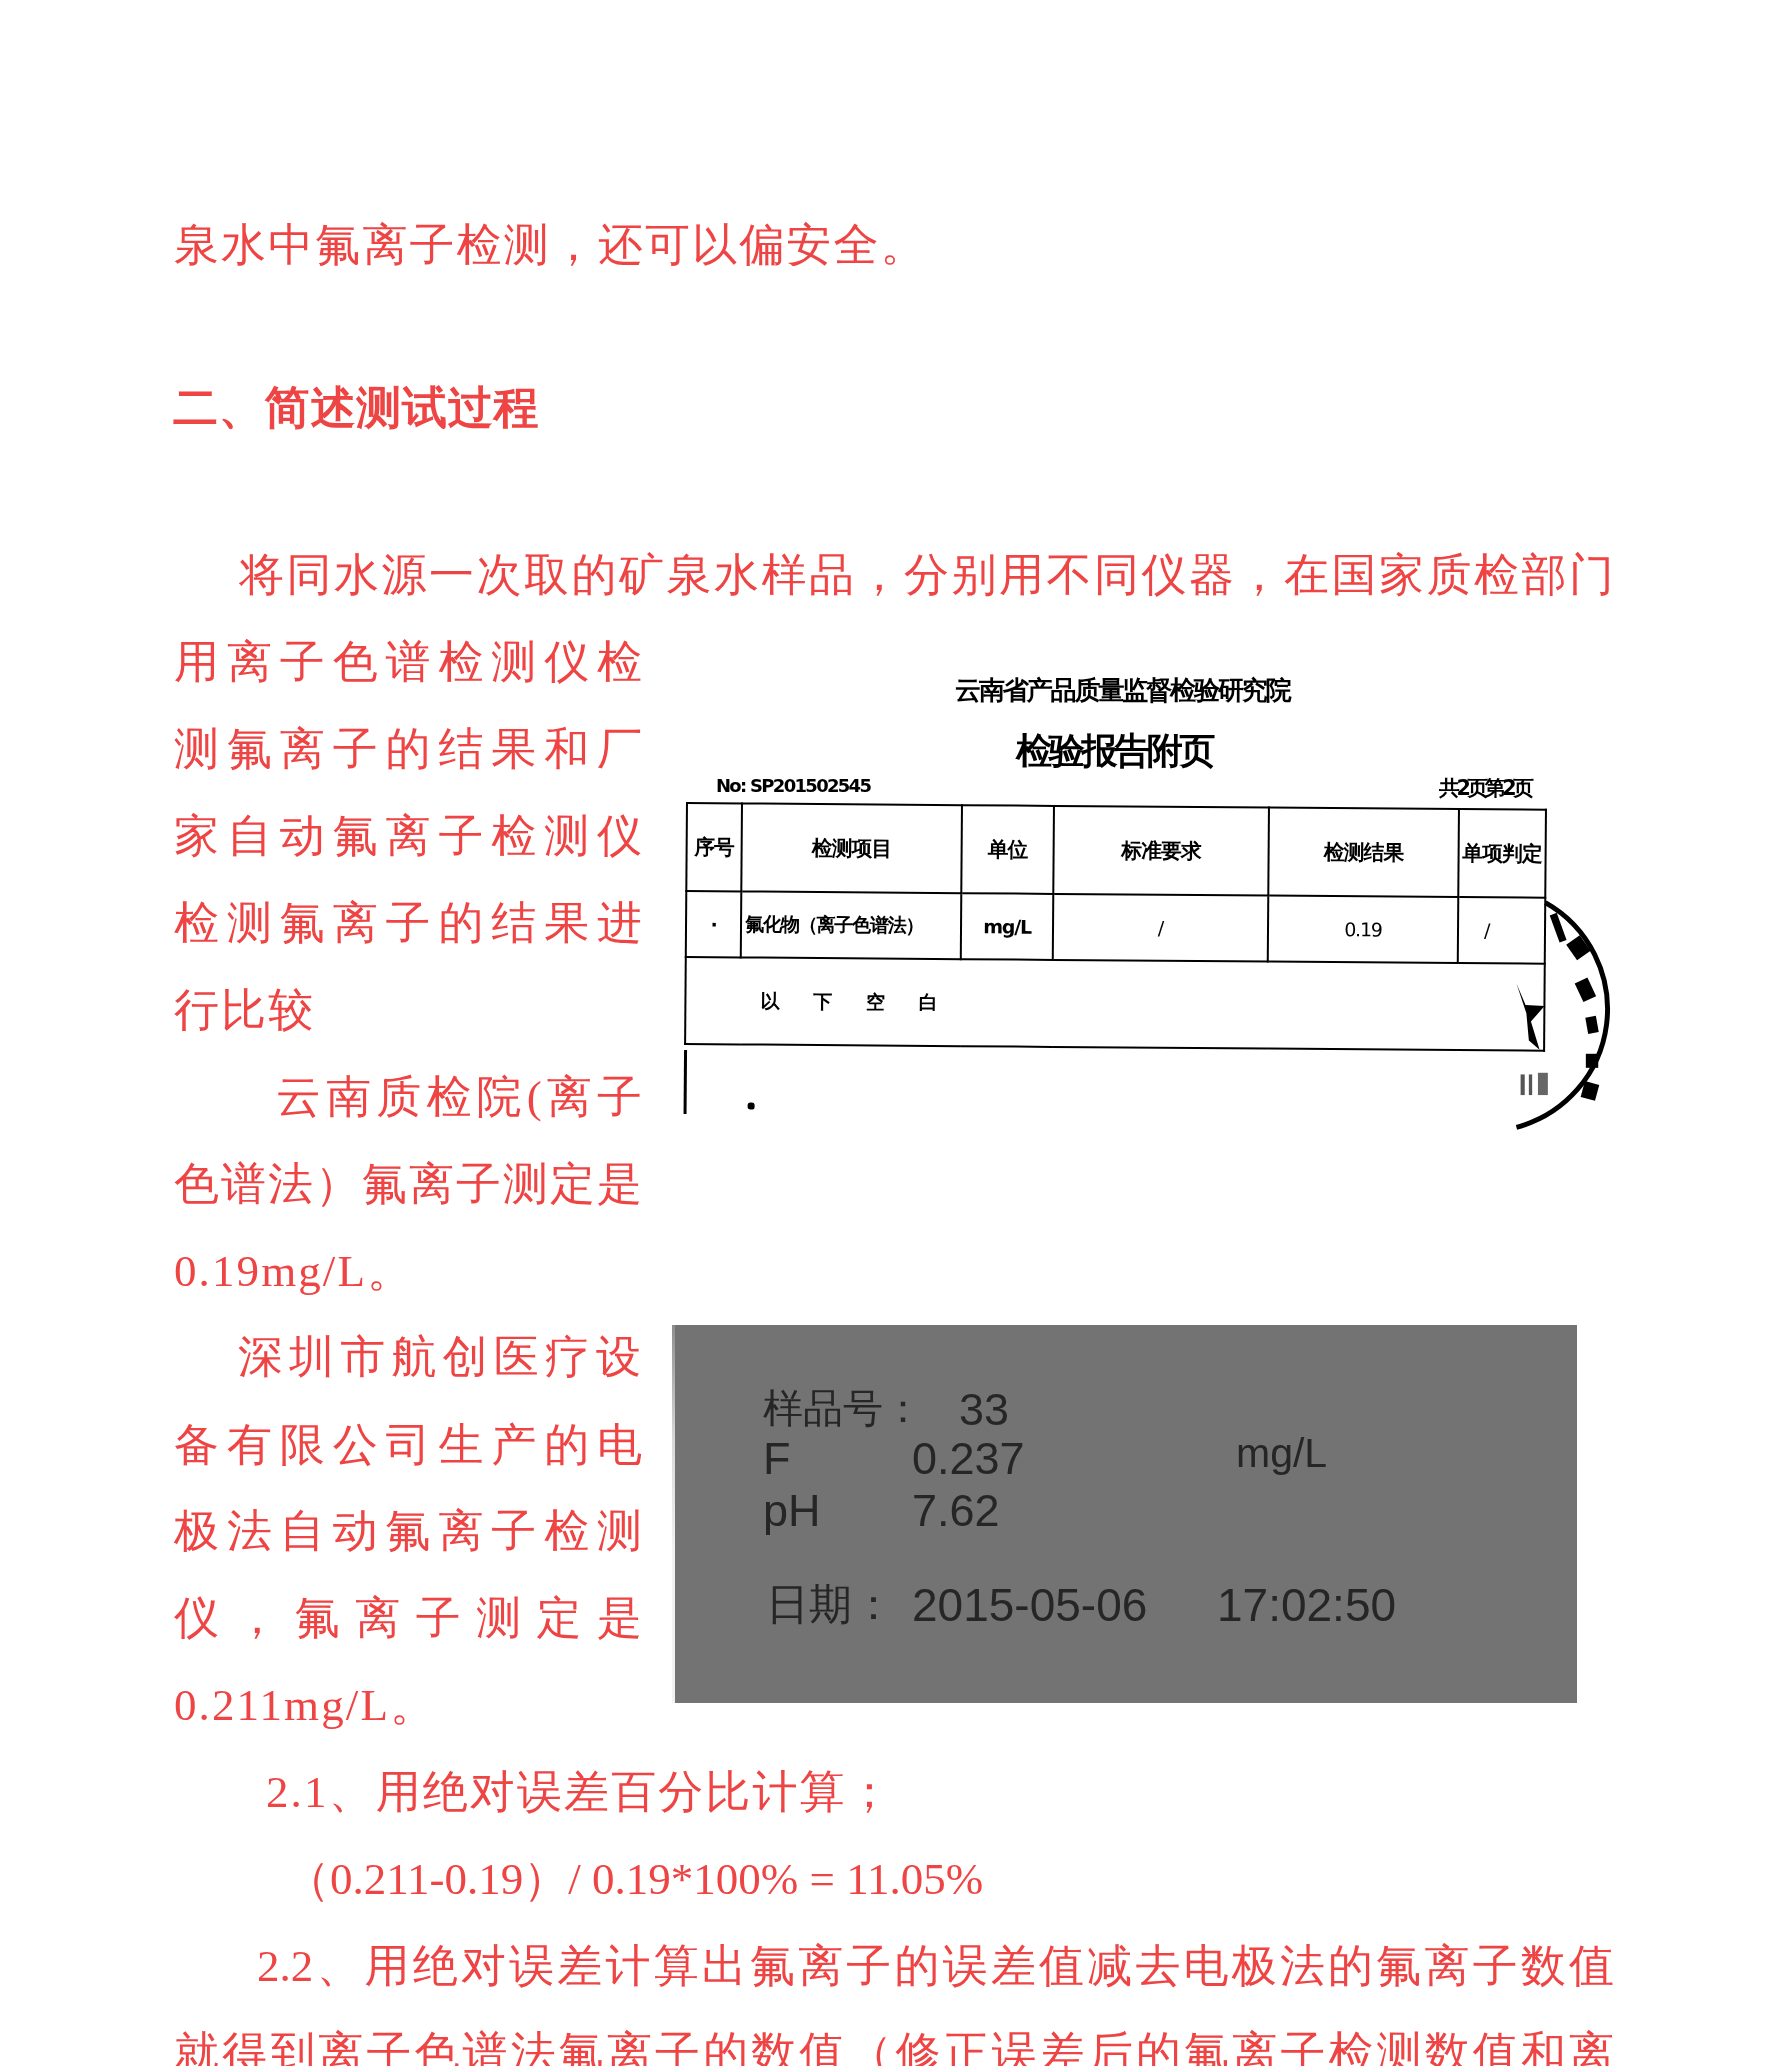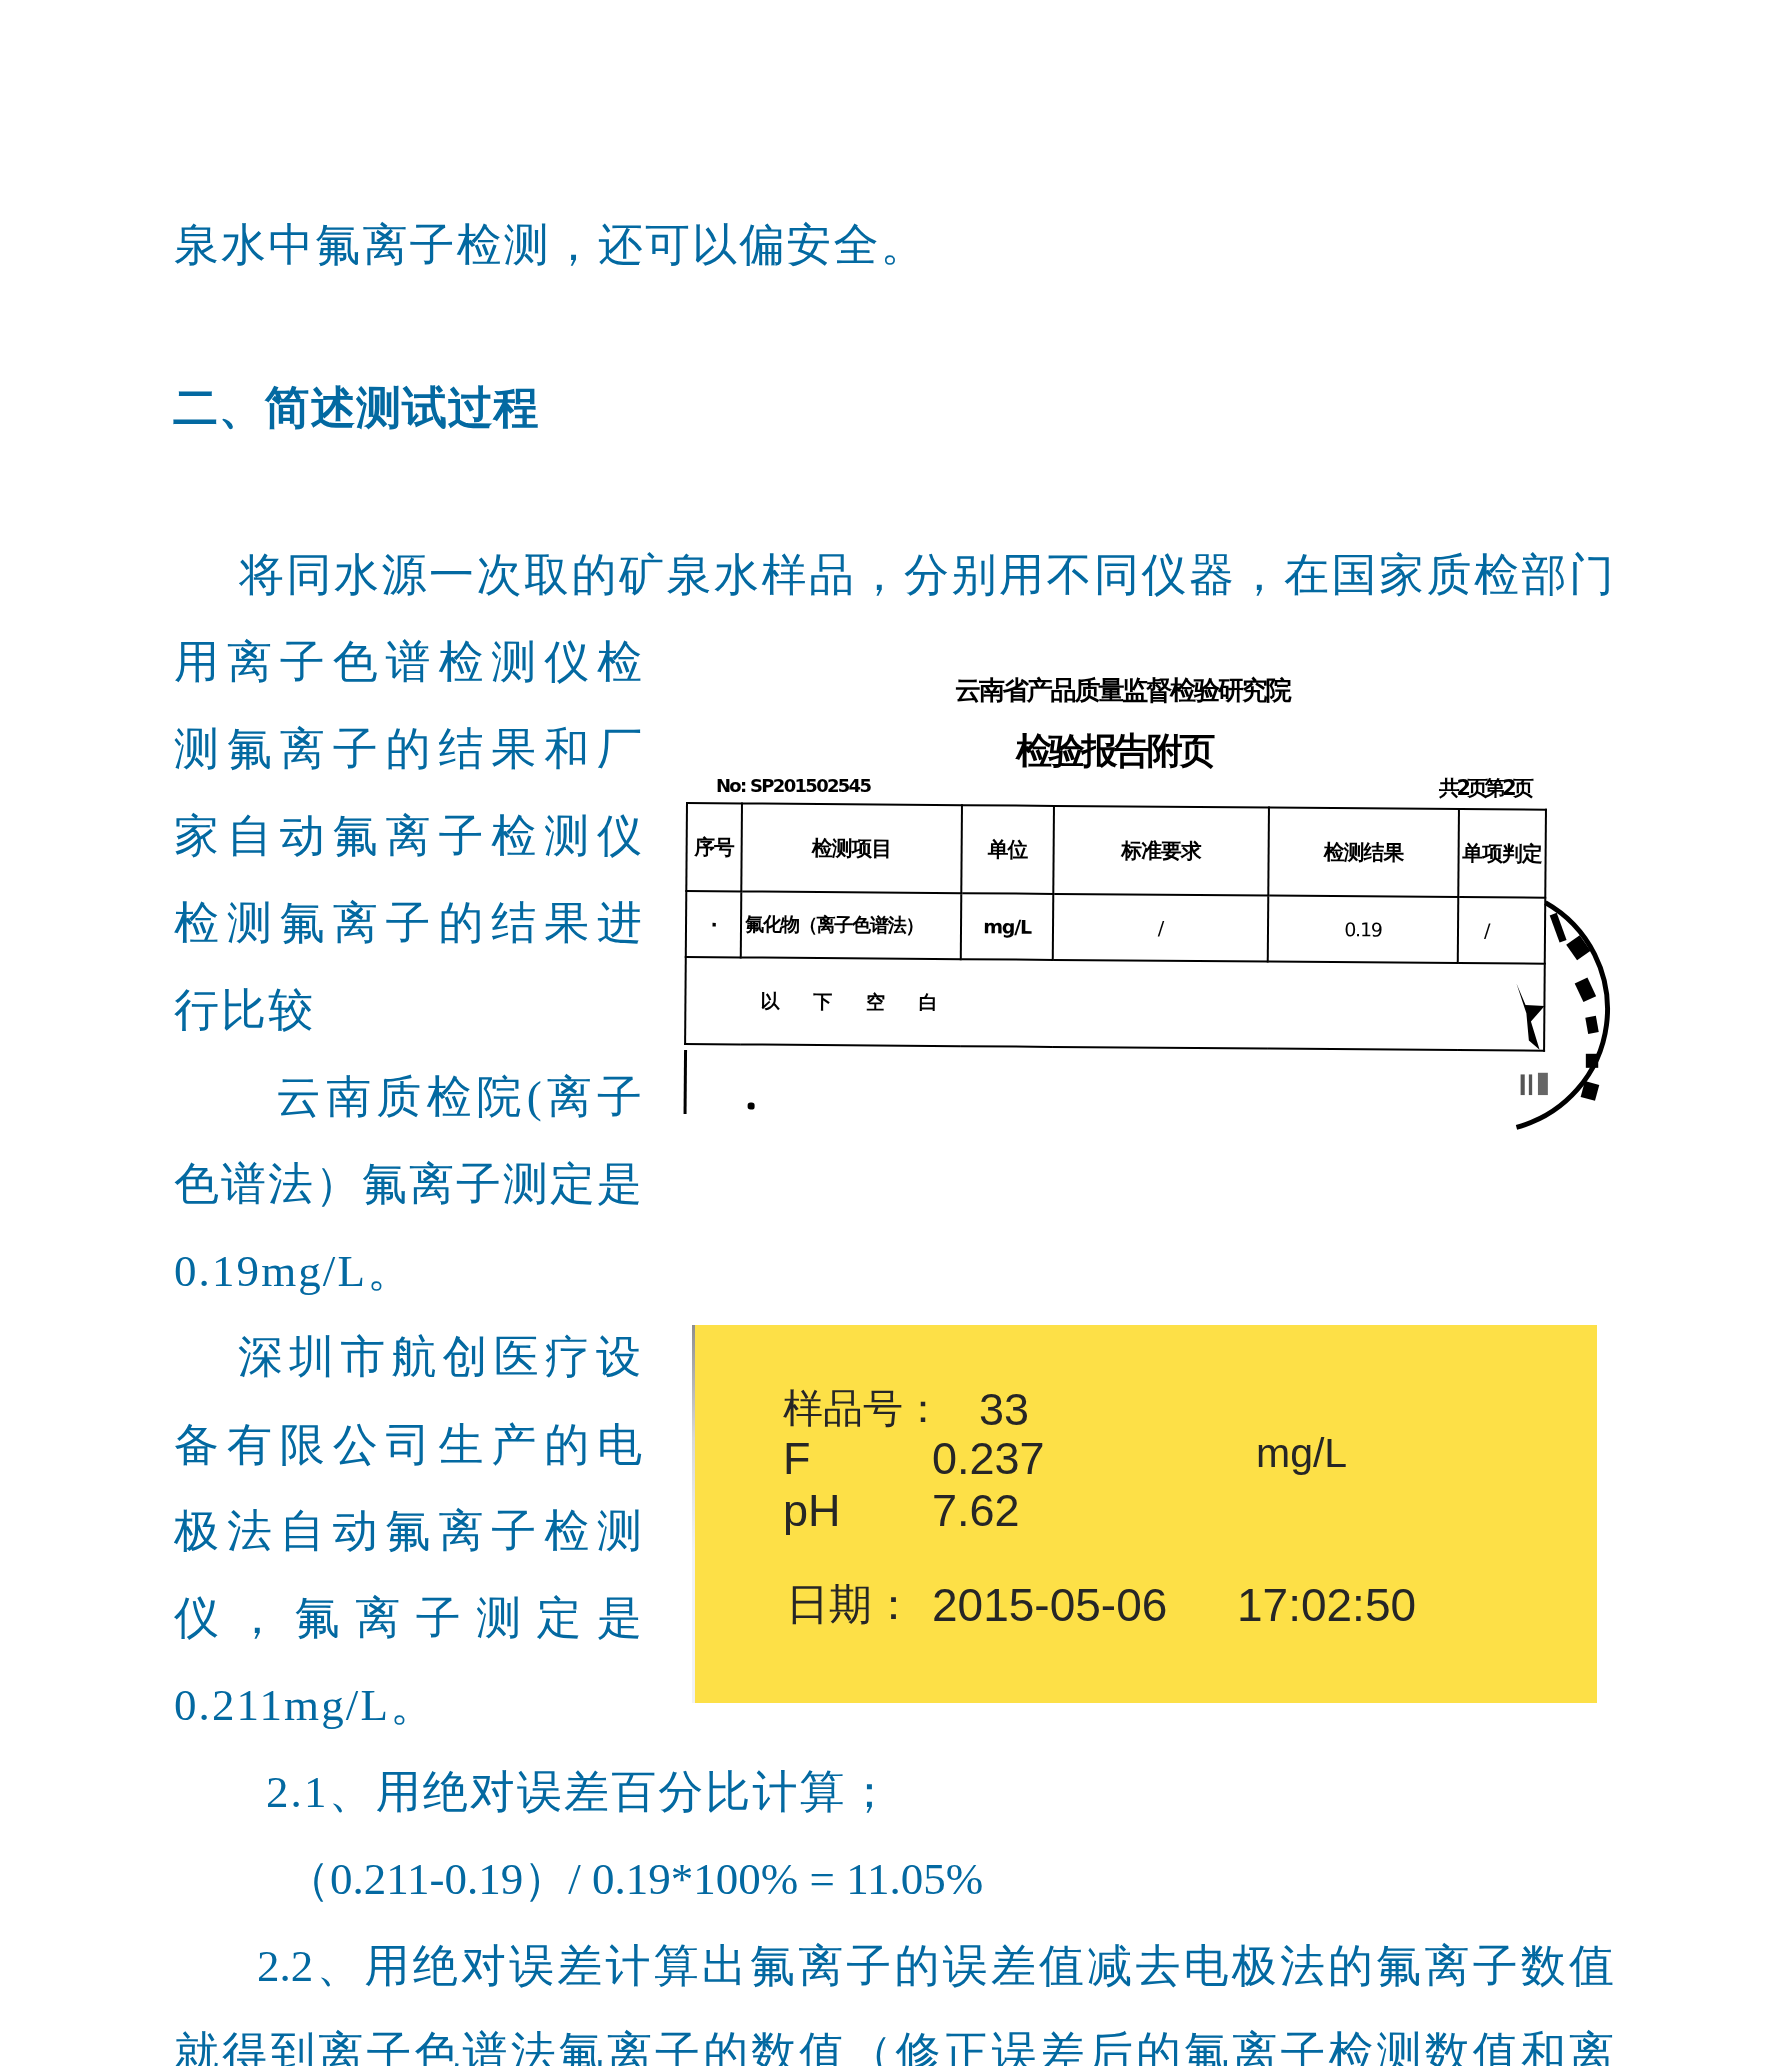--- a/index.html
+++ b/index.html
@@ -1,40 +1,40 @@
 <!DOCTYPE html>
 <html style="font-size:6.6px"><head>
 <meta charset="utf-8">
 <style>
   html, body { margin: 0; padding: 0; background: #ffffff; }
   .page { position: relative; width: 1790px; height: 2898px; background: #ffffff; overflow: hidden; }
 
   .ln {
     position: absolute; height: 87px; line-height: 87px;
     font-family: "Liberation Serif", "DejaVu Serif", serif;
-    font-size: 45px; color: #0369a1; white-space: nowrap; letter-spacing: 2.1px;
+    font-size: 45px; color: #ef4444; white-space: nowrap; letter-spacing: 2.1px;
   }
   .just { white-space: normal; overflow: hidden; text-align: justify; text-align-last: justify; letter-spacing: 0; }
   .heading { font-family: "DejaVu Sans", "Liberation Sans", sans-serif; font-weight: bold; letter-spacing: 0.8px; }
 
   
   .report { position: absolute; left: 669px; top: 612px; width: 975px; height: 525px; background: #fff; }
   .rep-txt { position: absolute; font-family: "DejaVu Sans", "Liberation Sans", sans-serif; font-weight: bold; color: #000; white-space: nowrap; }
   .rep-table-wrap { position: absolute; left: 686px; top: 802px; width: 859px; height: 314px; transform-origin: 0 0; transform: rotate(0.45deg); }
   .rep-table { position: absolute; left: 0; top: 0; border-collapse: collapse; table-layout: fixed; width: 859px; }
   .rep-table td { border: 2.5px solid #000; padding: 0; text-align: center; vertical-align: middle;
                   font-family: "DejaVu Sans", "Liberation Sans", sans-serif; font-weight: bold; color: #000; white-space: nowrap; overflow: hidden; }
   .rep-table tr.hdr td { height: 86px; font-size: 20.7px; letter-spacing: -0.8px; }
   .rep-table tr.row td { height: 64px; font-size: 19px; letter-spacing: -1.2px; }
   .rep-table tr.note td { height: 85px; text-align: left; padding-left: 74px; font-size: 19px; letter-spacing: 13.6px; font-weight: bold; }
   .left-ext { position: absolute; left: 0; top: 248px; width: 2.5px; height: 64px; background: #000; }
   .scan-dot { position: absolute; width: 7.4px; height: 6.6px; background: #000; border-radius: 40%; }
 
   
-  .meter { position: absolute; left: 692px; top: 1325px; width: 905px; height: 378px; background: #fde047; overflow: hidden; }
+  .meter { position: absolute; left: 672px; top: 1325px; width: 905px; height: 378px; background: #737373; overflow: hidden; }
   .meter-edge { position: absolute; left: 0; top: 0; width: 2.5px; height: 378px; background: linear-gradient(#8e8e8e, #d8d8d8 30%, #f2f2f2 60%); }
   .mt { position: absolute; font-family: "Liberation Sans", "DejaVu Sans", sans-serif; color: #262626; white-space: nowrap; line-height: 1; }
   .mt-cjk { font-size: 40px; }
   .mt-num { font-size: 45px; }
 </style>
 </head>
 <body>
 
 <div class="page">
 

